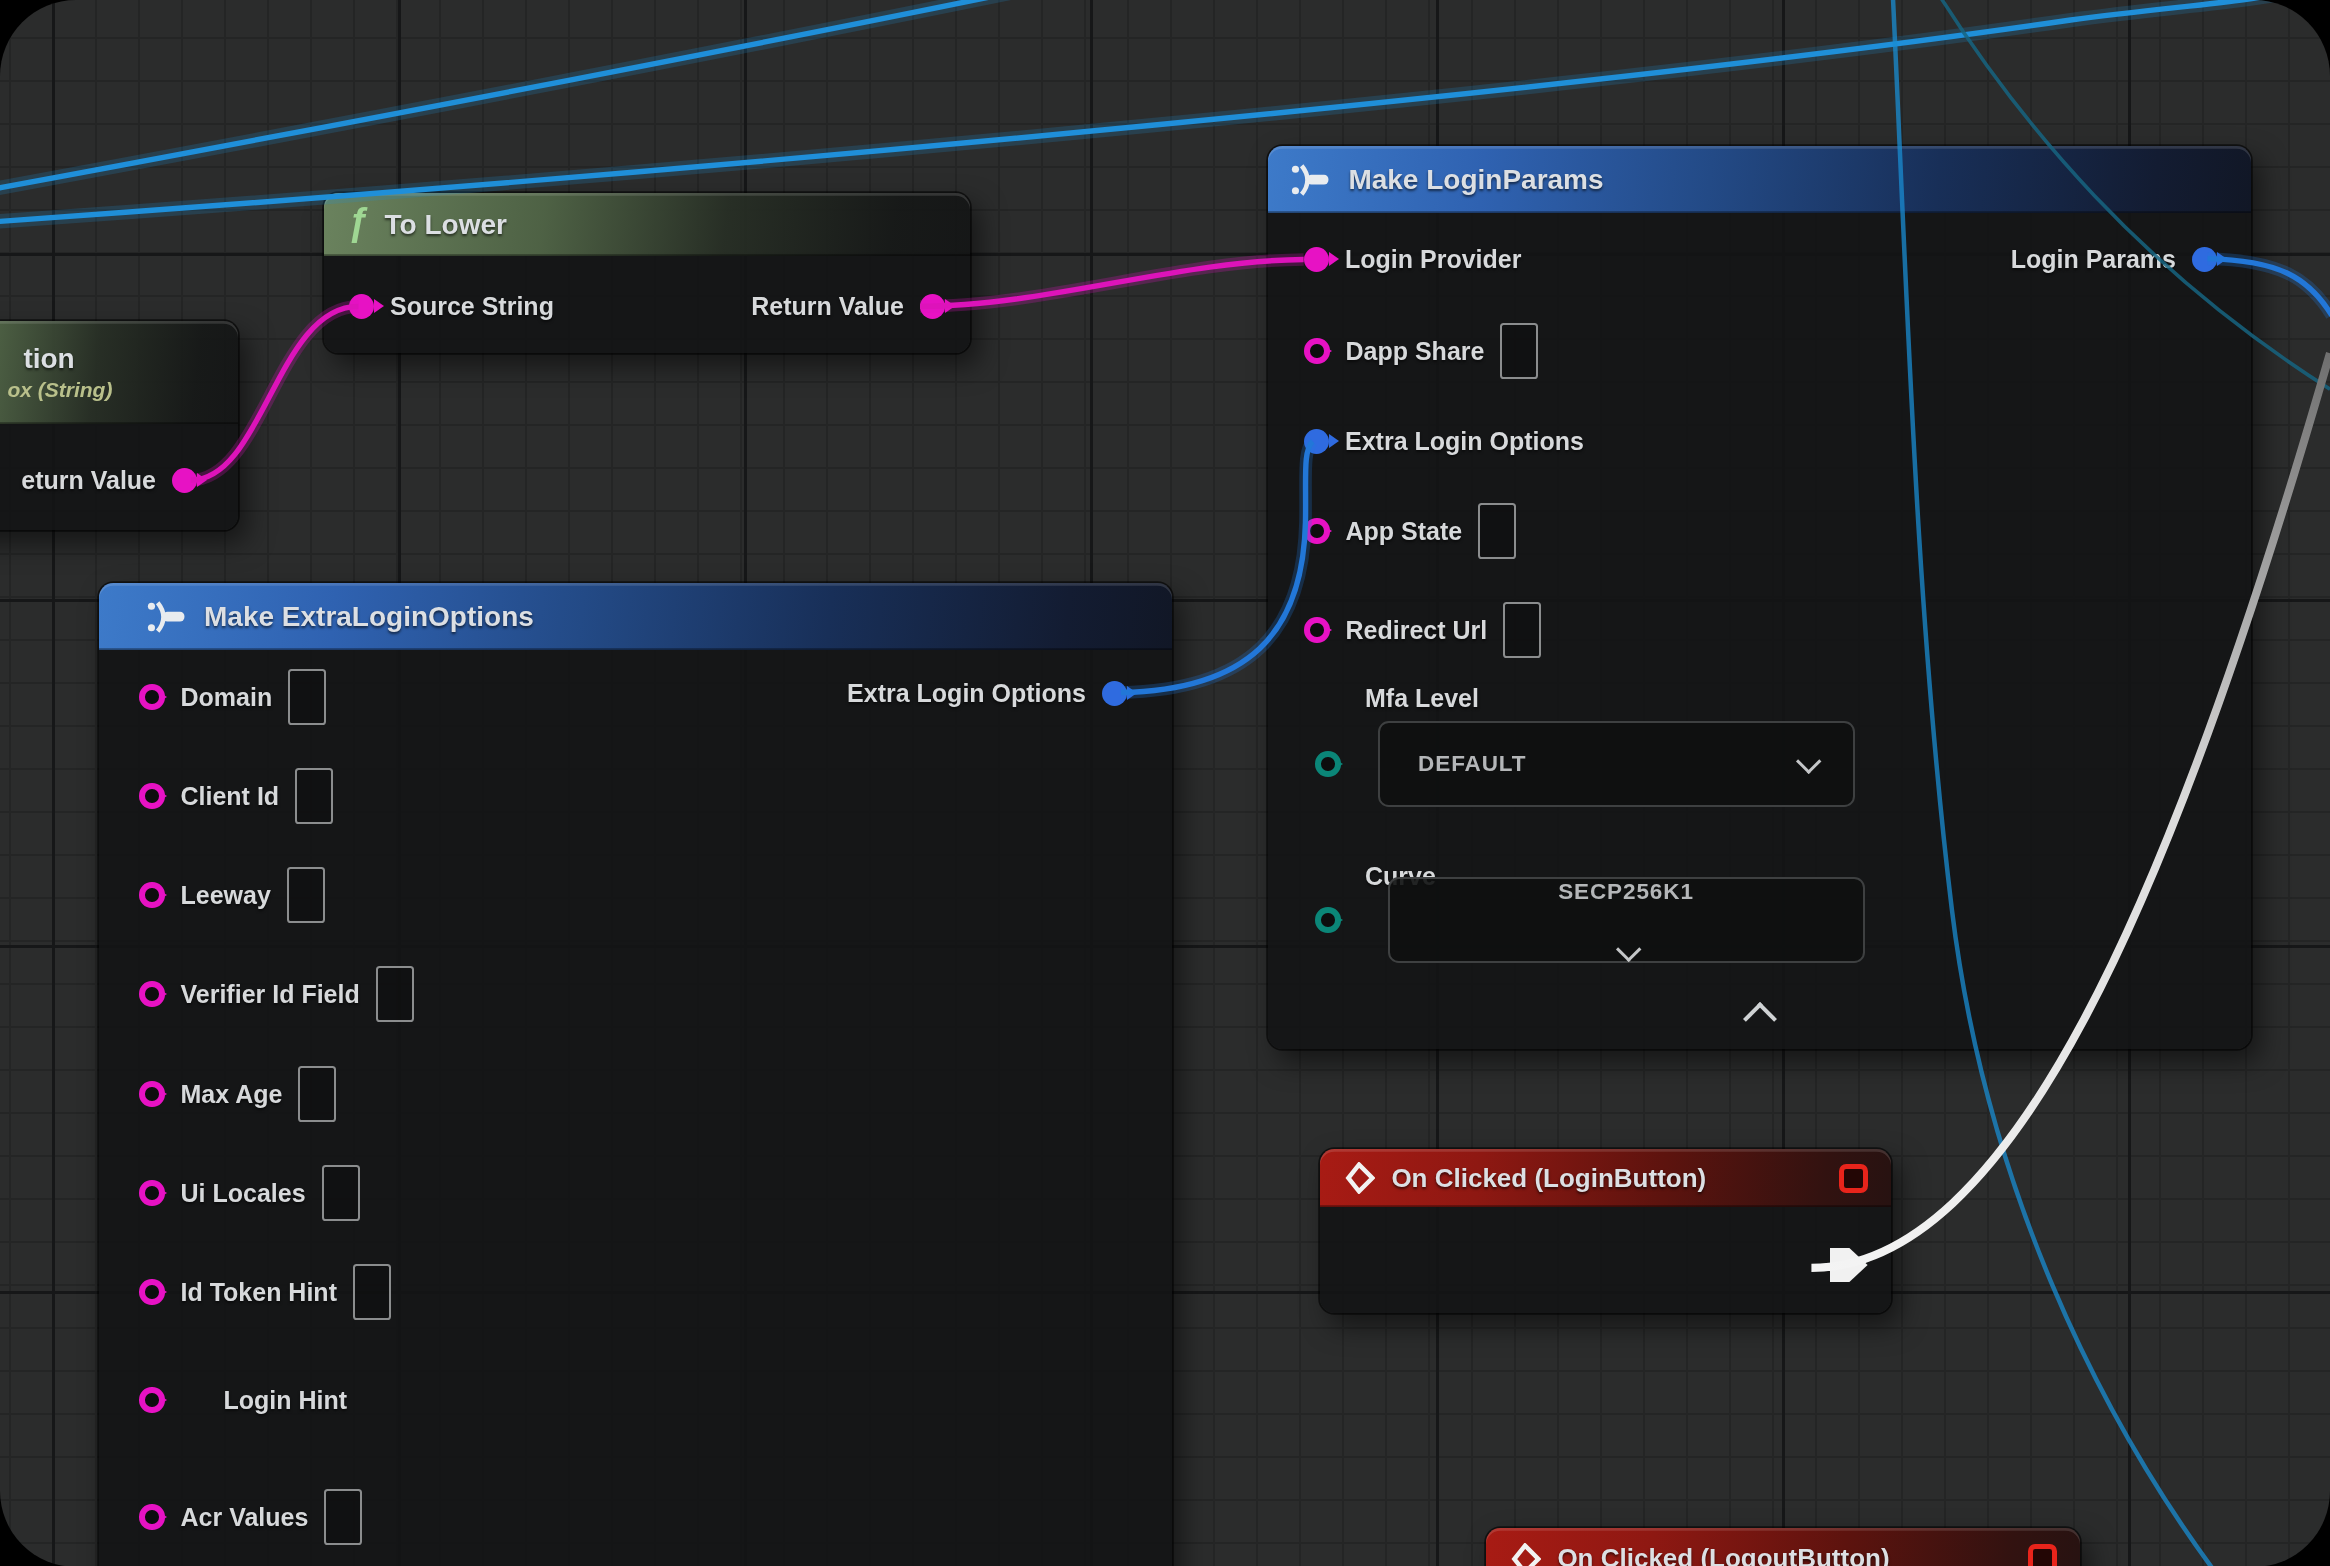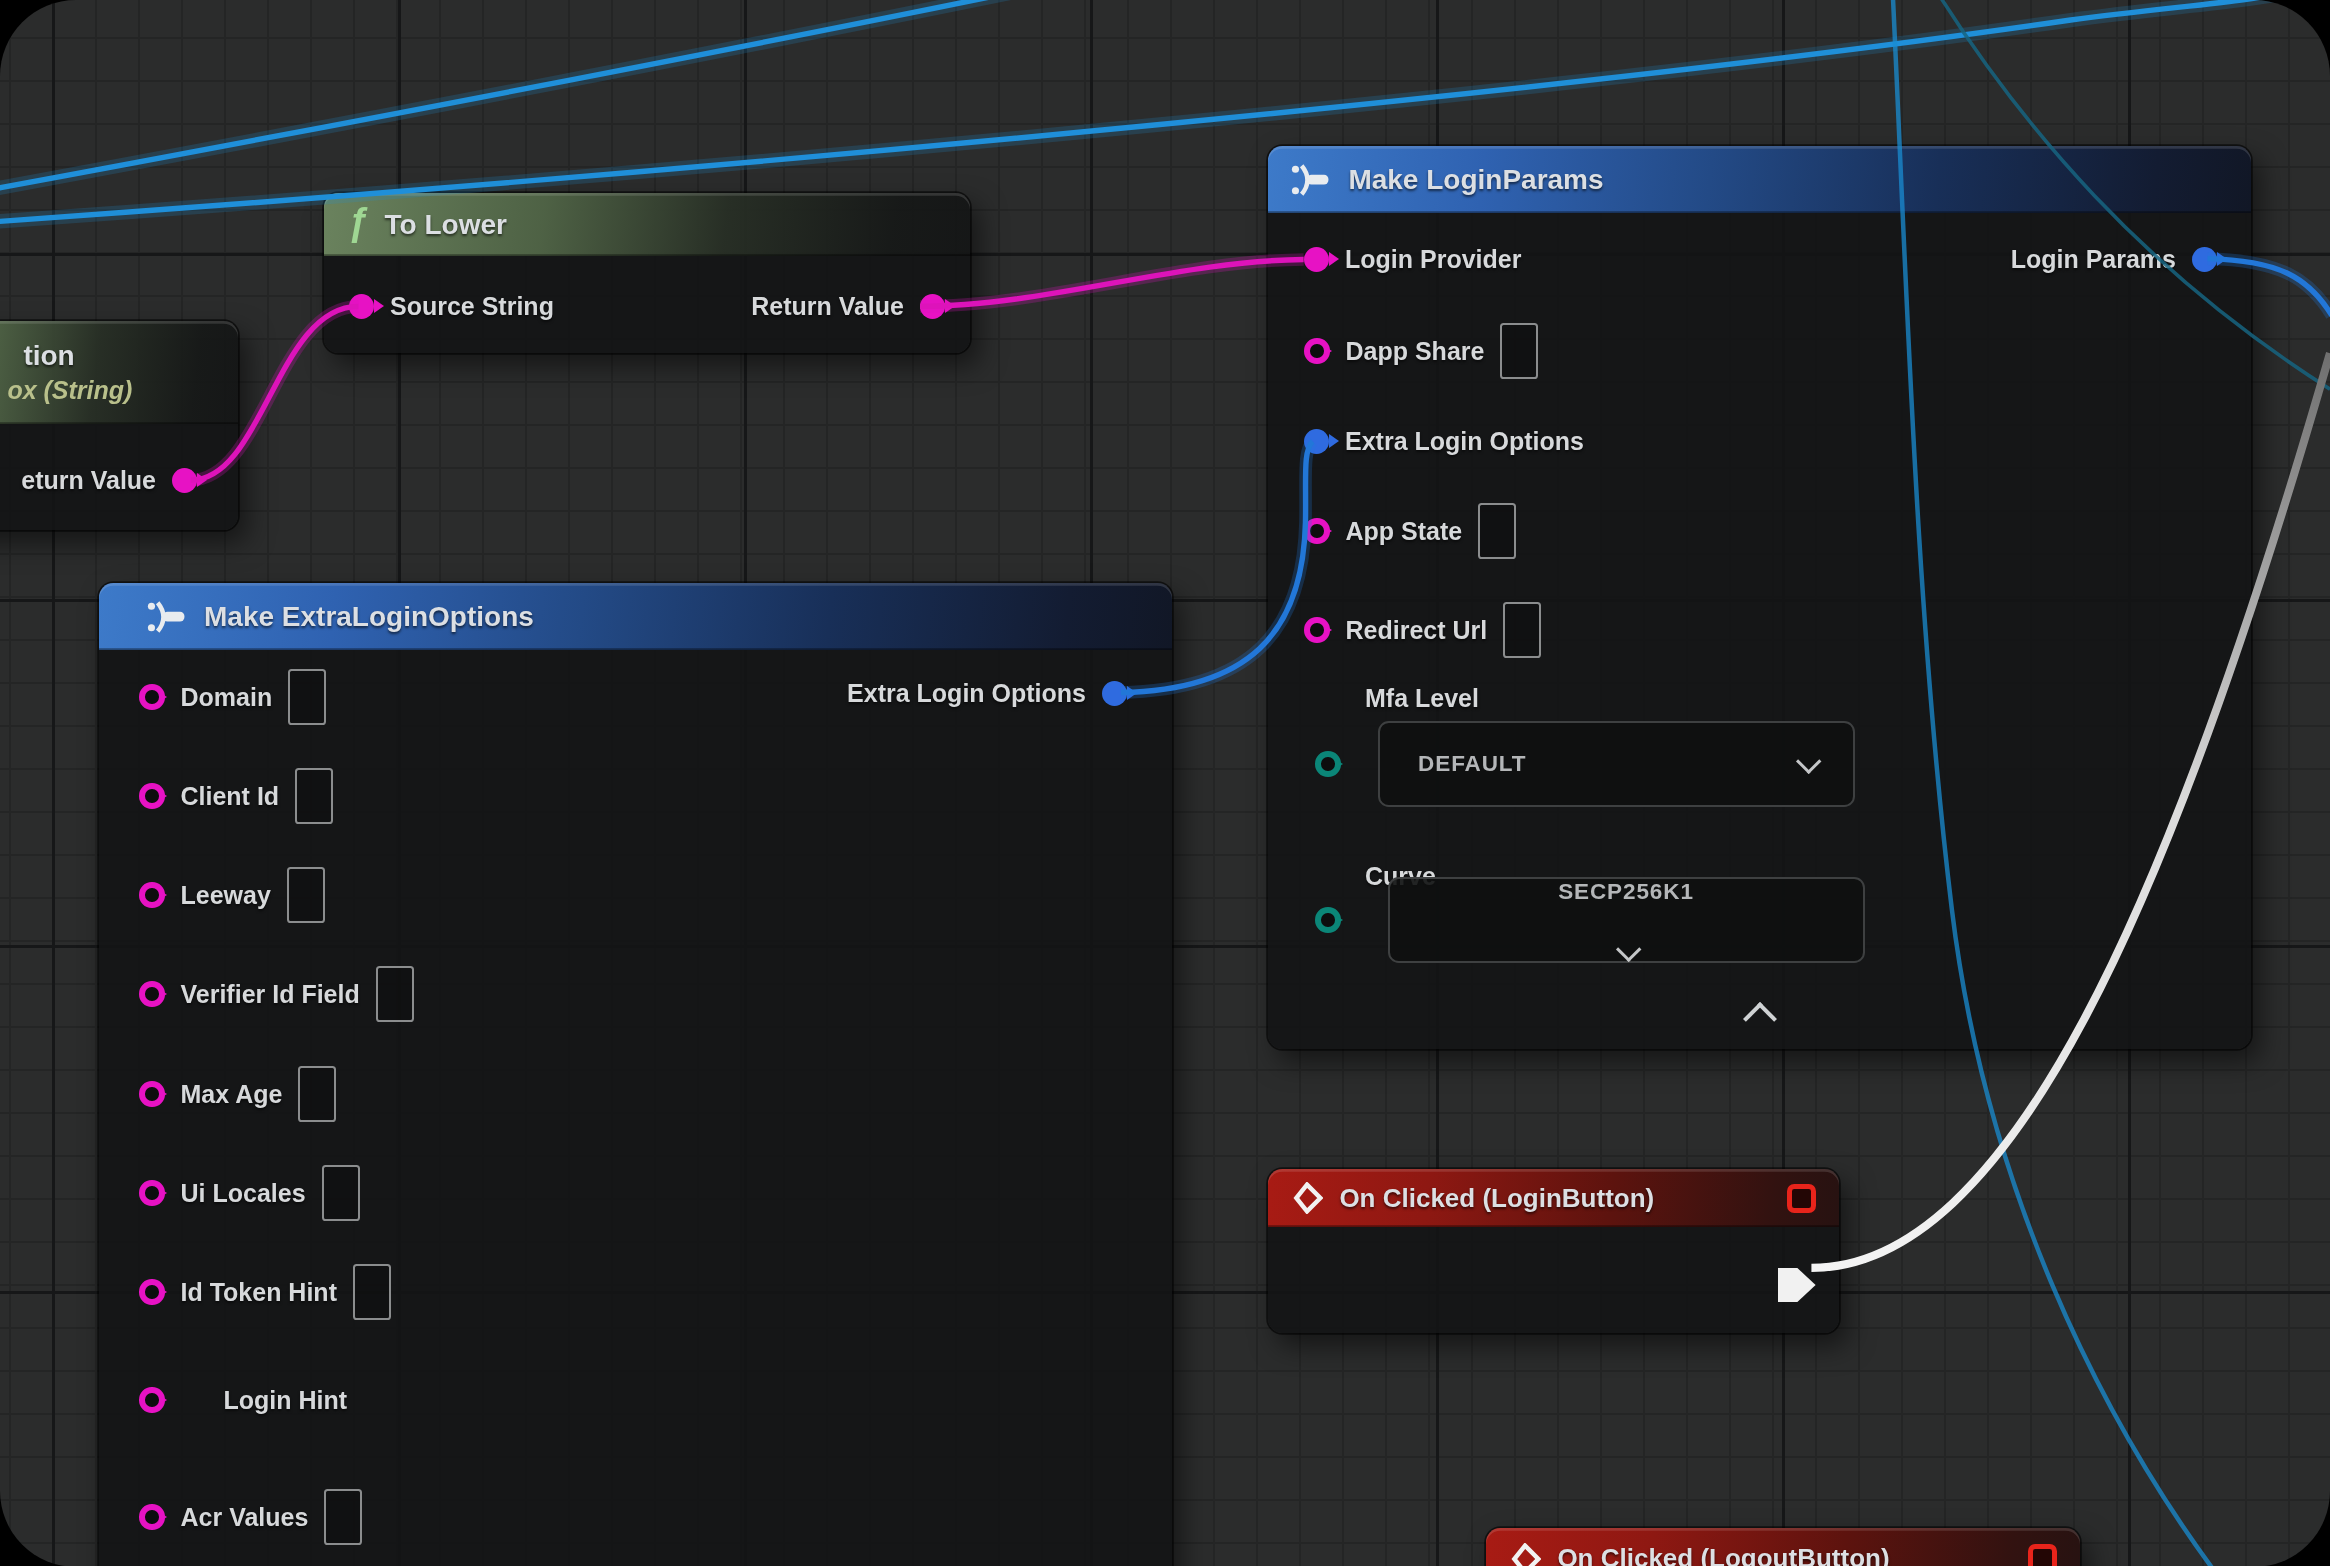--- a/index.html
+++ b/index.html
@@ -18,21 +18,21 @@
   
   .node{position:absolute;background:rgba(19,20,21,.93);border-radius:14.4px;
         box-shadow:0 0 0 1.8px rgba(0,0,0,.6),9px 12.6px 27px rgba(0,0,0,.5);}
   .nhead{position:absolute;left:0;right:0;top:0;border-radius:14.4px 14.4px 0 0;
          display:flex;align-items:center;gap:16px;padding:0 23.4px;box-sizing:border-box;
          box-shadow:inset 0 2.7px 0 rgba(255,255,255,.13), inset 0 -1.8px 0 rgba(0,0,0,.4);}
   .nhead.green{background:linear-gradient(97deg,rgba(109,134,96,.97) 0%,rgba(86,108,75,.88) 34%,rgba(52,63,47,.6) 62%,rgba(30,35,29,.28) 88%,rgba(25,28,24,.15) 100%);}
   .nhead.blue{background:linear-gradient(96deg,#3d7ac9 0%,#2f62b1 22%,#234a86 45%,#182f58 68%,#131c32 90%,#111726 100%);}
   .nhead.red{background:linear-gradient(96deg,#a81b14 0%,#8e1812 28%,#5d130e 60%,#321210 88%,#271211 100%);}
   .ntitle{font-size:28px;font-weight:700;color:#dcdfe3;text-shadow:0 1.8px 2.7px rgba(0,0,0,.6);white-space:nowrap;}
-  .nsub{font-size:25px;font-style:italic;font-weight:600;color:#b9c08b;white-space:nowrap;}
+  .nsub{font-size:21px;font-style:italic;font-weight:600;color:#b9c08b;white-space:nowrap;}
   
   .row{position:absolute;height:0;display:flex;align-items:center;gap:16px;}
   .row.out{flex-direction:row-reverse;}
   .plabel{font-size:25px;font-weight:600;color:#d7d9db;text-shadow:0 1.8px 2.7px rgba(0,0,0,.55);white-space:nowrap;}
   .pin{position:relative;width:25px;height:25px;border-radius:50%;flex:0 0 auto;}
   .pin::after{content:'';position:absolute;left:100%;top:50%;transform:translateY(-50%);
       border-left:10px solid var(--c);border-top:7.2px solid transparent;border-bottom:7.2px solid transparent;}
   .pin.filled{background:var(--c);}
   .pin.hollow{width:13.5px;height:13.5px;border:6.3px solid var(--c);background:rgba(8,8,8,.55);}
   .pin.hollow::after{border-left-width:8px;border-top-width:5.4px;border-bottom-width:5.4px;}
@@ -198,21 +198,21 @@
         <span class="plabel" style="margin-left:43px;">Login Hint</span>
       </div>
     </div>
     <div class="row" style="top:934px;left:40px;">
       <span class="pin hollow" style="--c:#e712c4;"></span>
       <span class="plabel">Acr Values</span>
       <span class="ebox"></span>
     </div>
   </div>
 
-  <div class="node" style="left:1268px;top:1149px;width:571px;height:164px;margin-top:20px;">
+  <div class="node" style="left:1320px;top:1149px;width:571px;height:164px;">
     <div class="nhead red" style="height:58px;">
       <svg width="32" height="32" viewBox="0 0 36 36">
         <path d="M18 3 L33 18 L18 33 L6 18 Z" fill="none" stroke="#f2f2f2" stroke-width="5"></path>
       </svg>
       <span class="ntitle" style="font-size:26px;">On Clicked (LoginButton)</span>
       <span style="flex:1;"></span>
       <span class="redsq"></span>
     </div>
     <div class="execpin" style="position:absolute;right:23.4px;top:99px;"></div>
   </div>

